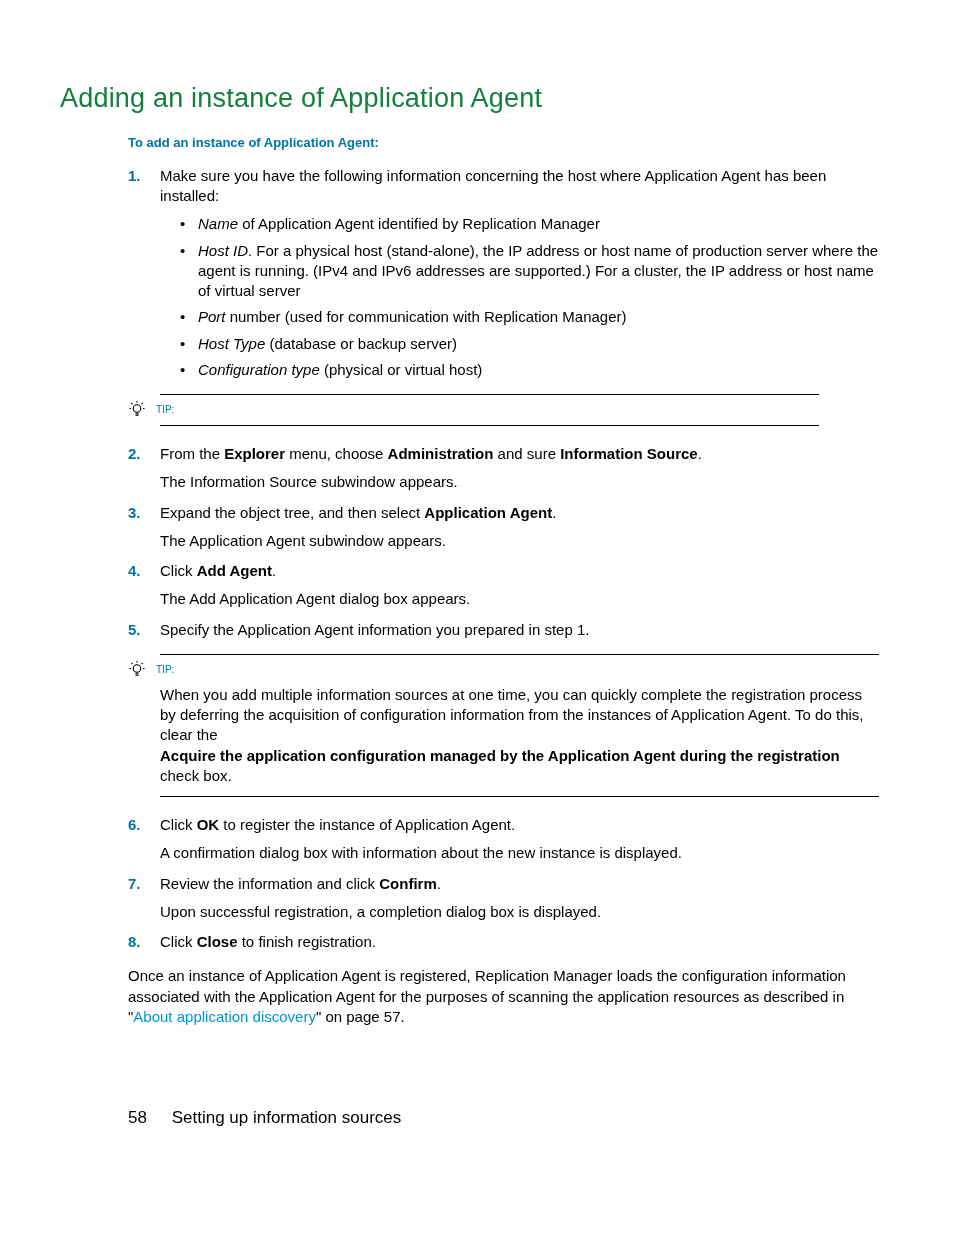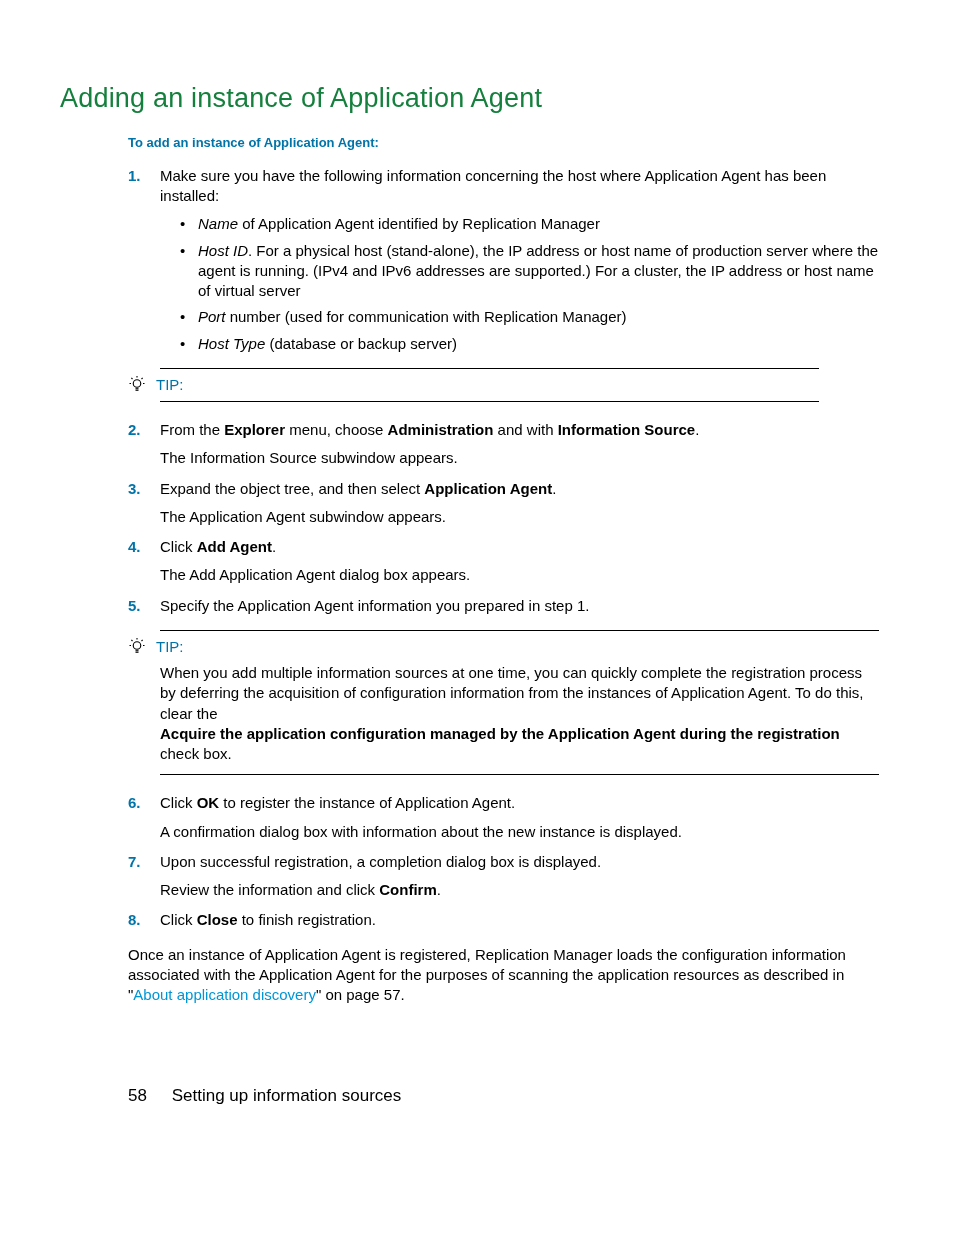--- a/index.html
+++ b/index.html
@@ -86,21 +86,21 @@
     margin-right: 0;
   }
   .tip-head {
     margin: 6px 0 6px 0;
     display: flex;
     align-items: center;
     gap: 10px;
   }
   .tip-label {
     color: #0073a8;
-    font-size: 15px;
+    font-size: 10px;
   }
   .tip-body {
     margin-left: 32px;
     margin-right: 60px;
     margin-bottom: 10px;
   }
   .tip.wide .tip-body {
     margin-right: 0;
   }
   .bulb {
@@ -136,20 +136,21 @@
 <ol class="steps">
 
   <li>
     <span class="num">1.</span>
     <p>Make sure you have the following information concerning the host where Application Agent has been installed:</p>
     <ul class="bullets">
       <li><em>Name</em><span> of Application Agent identified by Replication Manager</span></li>
       <li><em>Host ID</em><span>. For a physical host (stand-alone), the IP address or host name of production server where the agent is running. (IPv4 and IPv6 addresses are supported.) For a cluster, the IP address or host name of virtual server</span></li>
       <li><em>Port</em><span> number (used for communication with Replication Manager)</span></li>
       <li><em>Host Type</em><span> (database or backup server)</span></li>
+      <li><em>Configuration type</em><span> (physical or virtual host)</span></li>
     </ul>
   </li>
 
 </ol>
 
 <div class="tip">
   <div class="tip-rule-top"></div>
   <div class="tip-head">
     <svg class="bulb" viewBox="0 0 24 24" fill="none" stroke="#000" stroke-width="1.5">
       <circle cx="12" cy="10" r="5"></circle>
@@ -163,21 +164,21 @@
     </svg>
     <span class="tip-label">TIP:</span>
   </div>
   <div class="tip-rule-bot"></div>
 </div>
 
 <ol class="steps">
 
   <li>
     <span class="num">2.</span>
-    <p><span>From the </span><strong>Explorer</strong><span> menu, choose </span><strong>Administration</strong><span> and with </span><strong>Information Source</strong><span>.</span></p>
+    <p><span>From the </span><strong>Explorer</strong><span> menu, choose </span><strong>Administration</strong><span> and sure </span><strong>Information Source</strong><span>.</span></p>
     <p>The Information Source subwindow appears.</p>
   </li>
 
   <li>
     <span class="num">3.</span>
     <p><span>Expand the object tree, and then select </span><strong>Application Agent</strong><span>.</span></p>
     <p>The Application Agent subwindow appears.</p>
   </li>
 
   <li>
@@ -219,22 +220,22 @@
 <ol class="steps">
 
   <li>
     <span class="num">6.</span>
     <p><span>Click </span><strong>OK</strong><span> to register the instance of Application Agent.</span></p>
     <p>A confirmation dialog box with information about the new instance is displayed.</p>
   </li>
 
   <li>
     <span class="num">7.</span>
+    <p><span>Review the information and click </span><strong>Confirm</strong><span>.</span></p>
     <p>Upon successful registration, a completion dialog box is displayed.</p>
-    <p><span>Review the information and click </span><strong>Confirm</strong><span>.</span></p>
   </li>
 
   <li>
     <span class="num">8.</span>
     <p><span>Click </span><strong>Close</strong><span> to finish registration.</span></p>
   </li>
 
 </ol>
 
 <p class="para">

